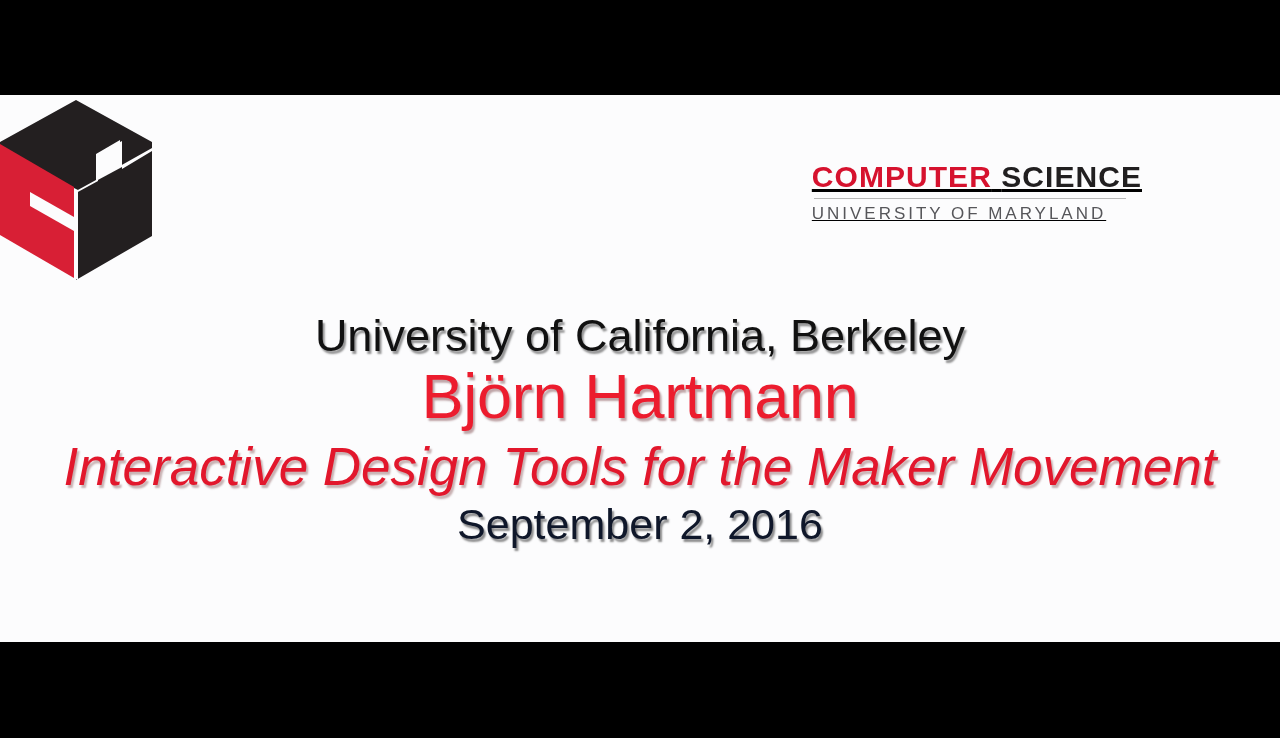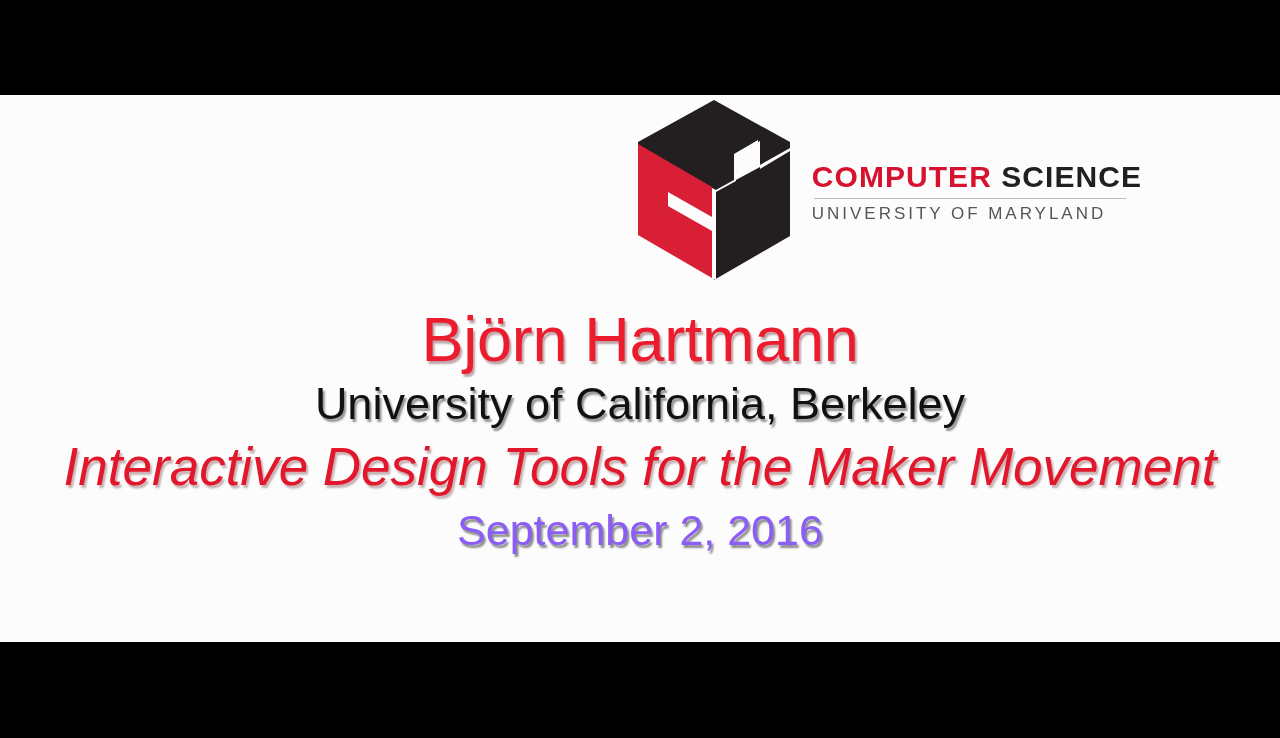--- a/index.html
+++ b/index.html
@@ -46,21 +46,22 @@
 
   
   #logo-lockup {
     position: absolute;
     left: 0;
     top: 2px;
     width: 1142px;
     height: 186px;
     display: flex;
     align-items: center;
-    justify-content: flex-end;
+    justify-content: space-between;
+    text-decoration: underline;
   }
 
   #logo-cube {
     width: 152px;
     height: 180px;
     display: block;
     flex: 0 0 auto;
   }
 
   #logo-wordmark {
@@ -129,23 +130,22 @@
     font-weight: normal;
     color: #e2172c;
     line-height: 1.18;
     margin-top: 6px;
     text-shadow: 2px 3px 2px rgba(90,20,25,0.33);
   }
 
   #talk-date {
     font-size: 43px;
     font-weight: normal;
-    color: #8b5cf6;
+    color: #0f172a;
     line-height: 1.18;
-    margin-top: 6px;
     text-shadow: 2px 3px 2px rgba(0,0,0,0.45);
   }
 </style>
 </head>
 <body>
 
 <div id="slide-frame">
 
   <div id="letterbox-top" class="letterbox"></div>
 
@@ -172,22 +172,22 @@
         <div id="wordmark-primary">
           <span id="wordmark-computer">COMPUTER</span><span>&nbsp;</span><span id="wordmark-science">SCIENCE</span>
         </div>
         <div id="wordmark-divider"></div>
         <div id="wordmark-secondary">UNIVERSITY OF MARYLAND</div>
       </div>
 
     </div>
 
     <div id="title-block">
+      <div id="speaker-affiliation" class="slide-line">University of California, Berkeley</div>
       <div id="speaker-name" class="slide-line">Björn Hartmann</div>
-      <div id="speaker-affiliation" class="slide-line">University of California, Berkeley</div>
       <div id="talk-title" class="slide-line">Interactive Design Tools for the Maker Movement</div>
       <div id="talk-date" class="slide-line">September 2, 2016</div>
     </div>
 
   </div>
 
   <div id="letterbox-bottom" class="letterbox"></div>
 
 </div>
 

